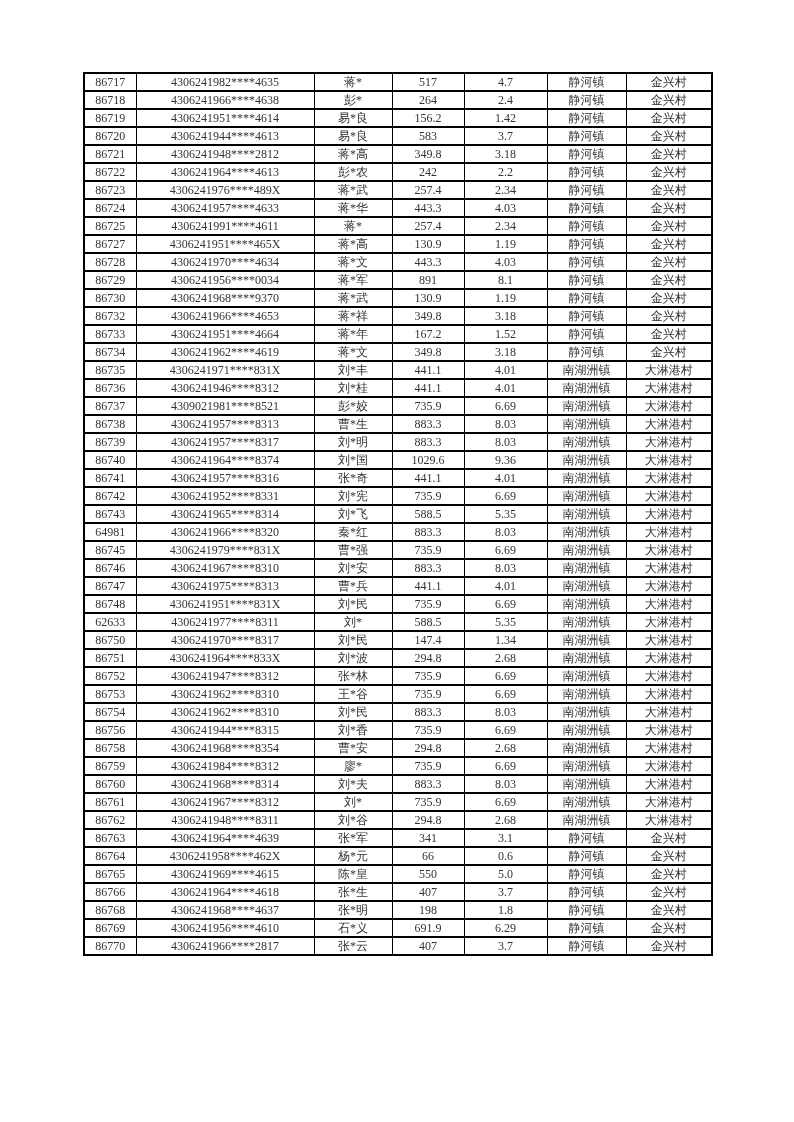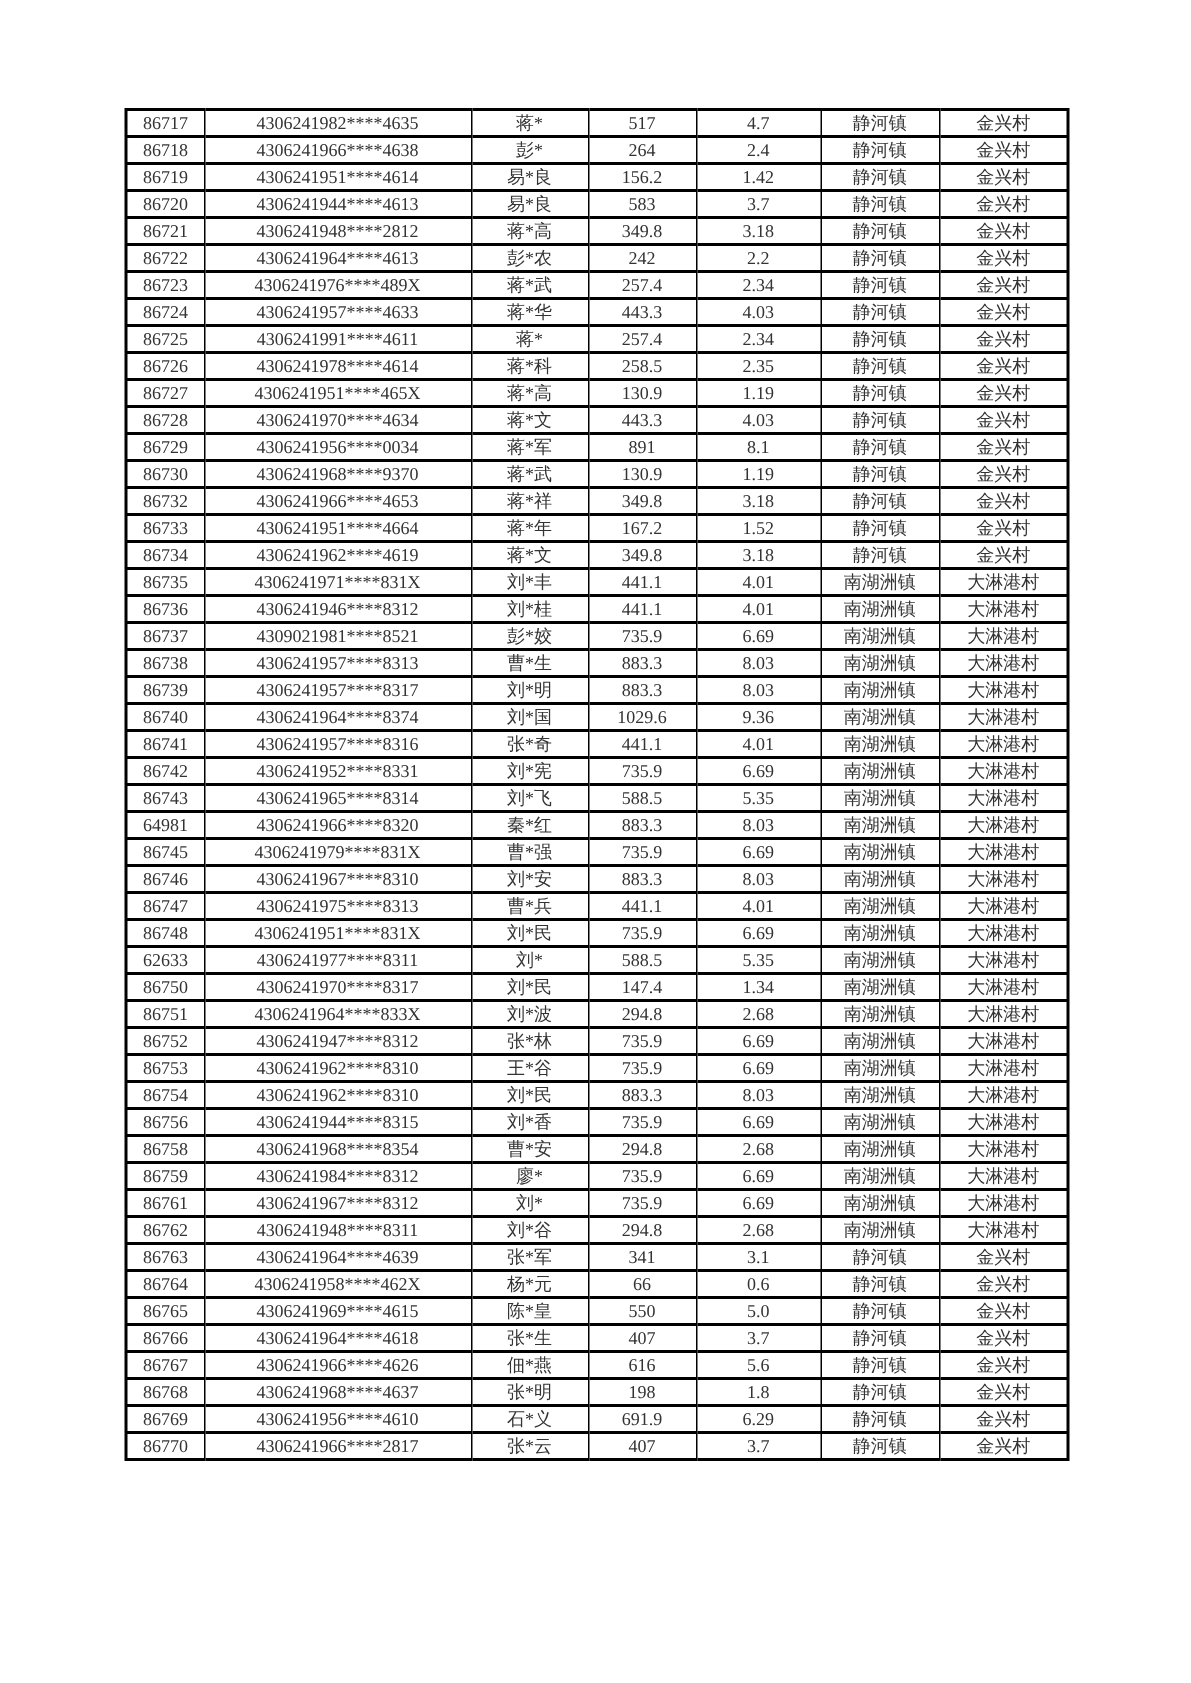--- a/index.html
+++ b/index.html
@@ -145,29 +145,20 @@
   <tr>
     <td>86725</td>
     <td>4306241991****4611</td>
     <td>蒋*</td>
     <td>257.4</td>
     <td>2.34</td>
     <td>静河镇</td>
     <td>金兴村</td>
   </tr>
 
-  <tr>
-    <td>86726</td>
-    <td>4306241978****4614</td>
-    <td>蒋*科</td>
-    <td>258.5</td>
-    <td>2.35</td>
-    <td>静河镇</td>
-    <td>金兴村</td>
-  </tr>
 
   <tr>
     <td>86727</td>
     <td>4306241951****465X</td>
     <td>蒋*高</td>
     <td>130.9</td>
     <td>1.19</td>
     <td>静河镇</td>
     <td>金兴村</td>
   </tr>
@@ -458,20 +449,29 @@
   <tr>
     <td>86759</td>
     <td>4306241984****8312</td>
     <td>廖*</td>
     <td>735.9</td>
     <td>6.69</td>
     <td>南湖洲镇</td>
     <td>大淋港村</td>
   </tr>
 
+  <tr>
+    <td>86760</td>
+    <td>4306241968****8314</td>
+    <td>刘*夫</td>
+    <td>883.3</td>
+    <td>8.03</td>
+    <td>南湖洲镇</td>
+    <td>大淋港村</td>
+  </tr>
 
   <tr>
     <td>86761</td>
     <td>4306241967****8312</td>
     <td>刘*</td>
     <td>735.9</td>
     <td>6.69</td>
     <td>南湖洲镇</td>
     <td>大淋港村</td>
   </tr>
@@ -519,29 +519,20 @@
   <tr>
     <td>86766</td>
     <td>4306241964****4618</td>
     <td>张*生</td>
     <td>407</td>
     <td>3.7</td>
     <td>静河镇</td>
     <td>金兴村</td>
   </tr>
 
-  <tr>
-    <td>86767</td>
-    <td>4306241966****4626</td>
-    <td>佃*燕</td>
-    <td>616</td>
-    <td>5.6</td>
-    <td>静河镇</td>
-    <td>金兴村</td>
-  </tr>
 
   <tr>
     <td>86768</td>
     <td>4306241968****4637</td>
     <td>张*明</td>
     <td>198</td>
     <td>1.8</td>
     <td>静河镇</td>
     <td>金兴村</td>
   </tr>

